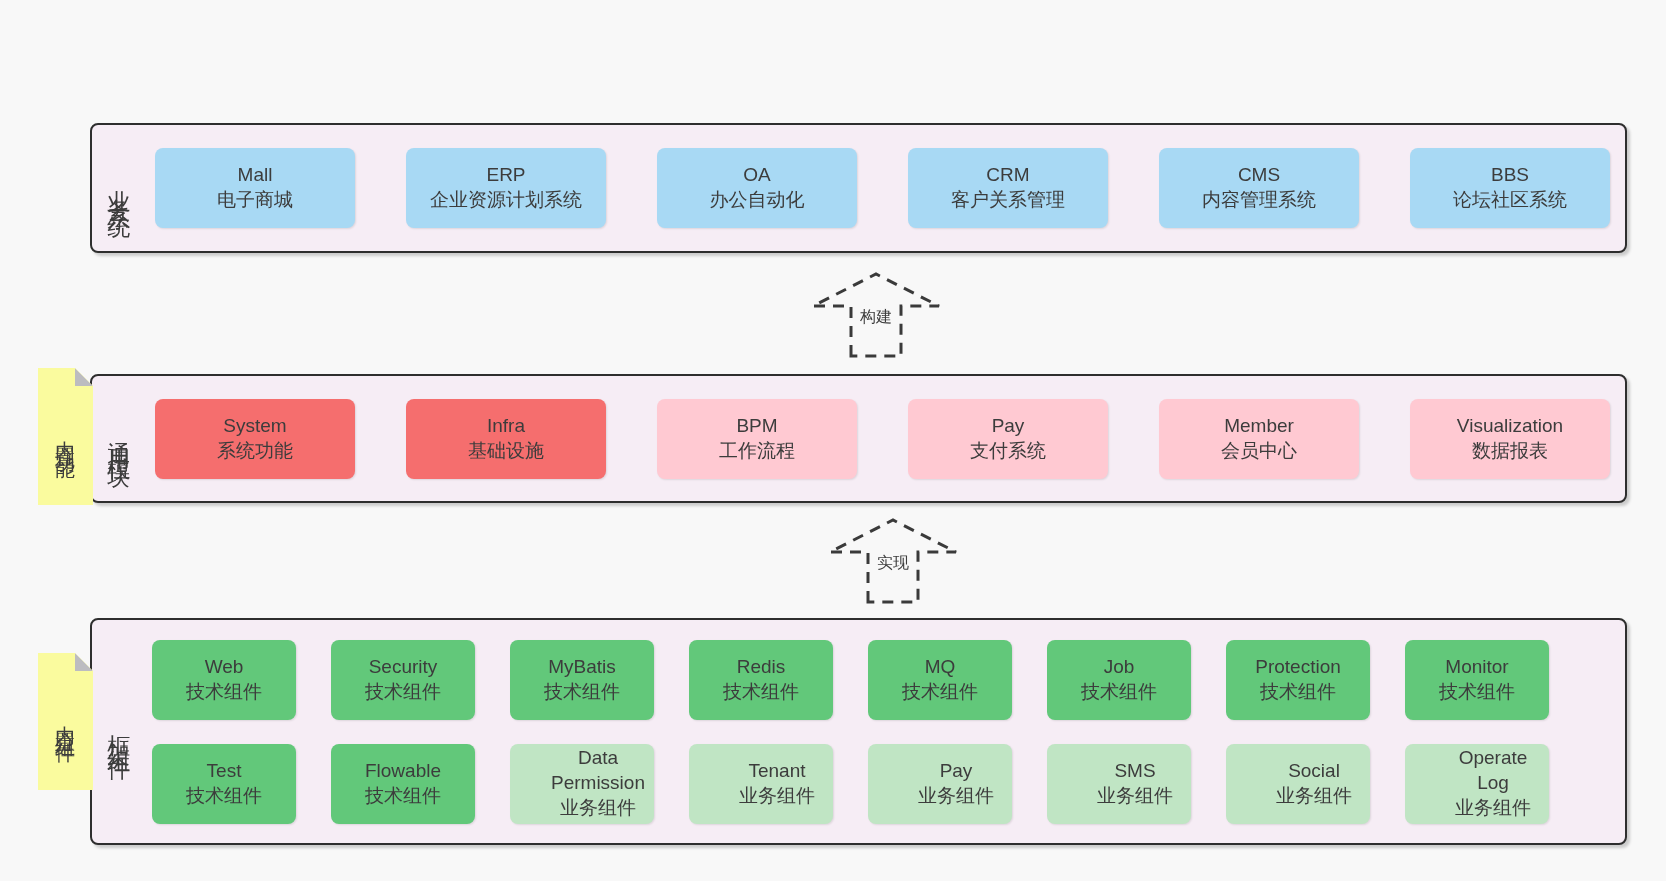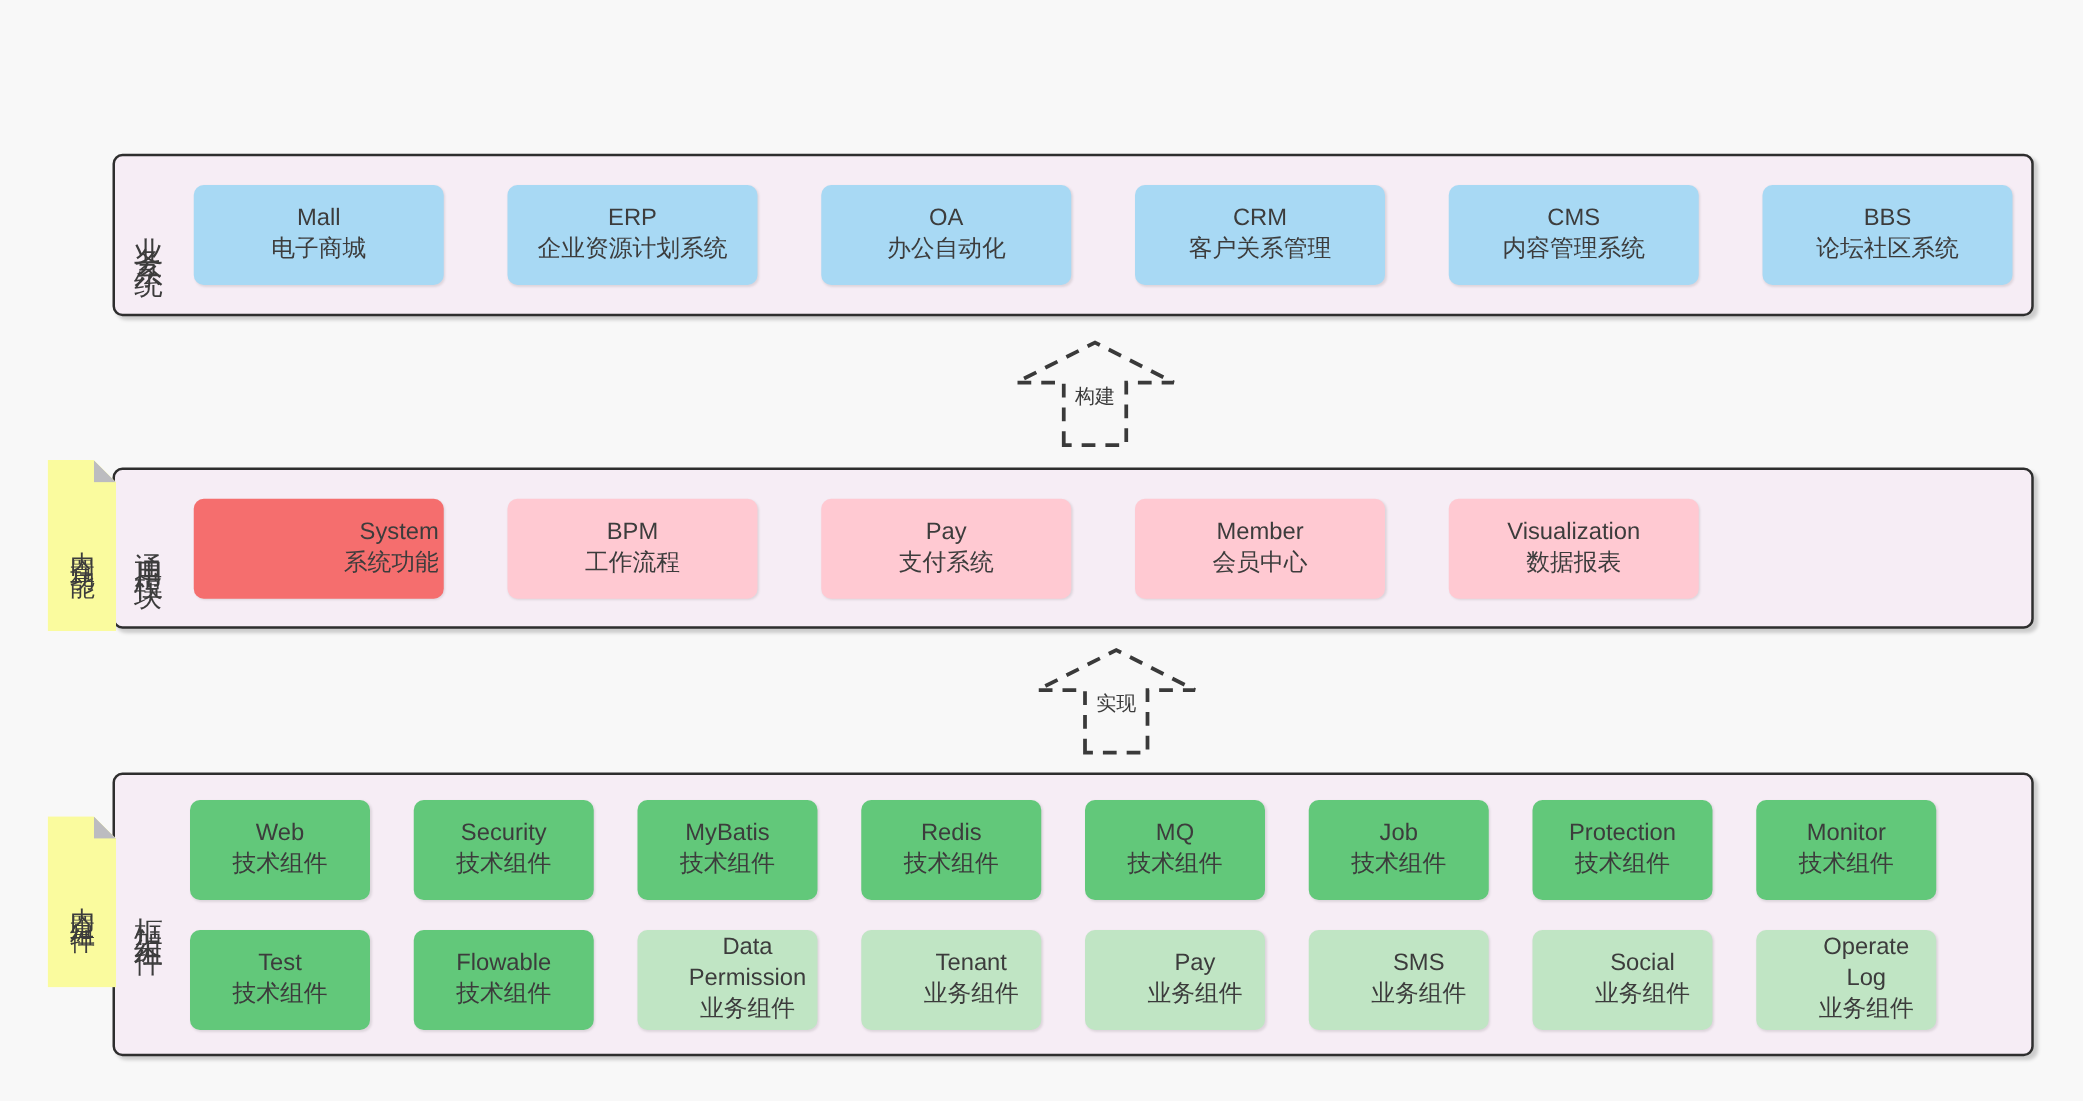--- a/index.html
+++ b/index.html
@@ -44,21 +44,21 @@
   .box {
     height: 80px; border-radius: 8px; flex: 0 0 auto;
     display: flex; flex-direction: column; align-items: center; justify-content: center;
     text-align: center; font-size: 19px; line-height: 1.3;
     padding: 2px 4px;
     box-shadow: 1px 1px 2px rgba(0,0,0,0.10);
   }
   .band-1 .box, .band-2 .box { width: 200px; }
   .band-3 .box { width: 144px; }
   .c-blue       { background: var(--blue, #a8d9f4); }
-  .c-red        { background: var(--red, #f56e6e); align-items: flex-end; }
+  .c-red        { background: var(--red, #f56e6e); }
   .c-pink       { background: var(--pink, #ffc9d2); }
   .c-green      { background: var(--green, #62c87a); }
   .c-lightgreen { background: var(--light_green, #c0e5c4); padding-left: 36px; }
 
   .arrow { position: absolute; width: 130px; height: 88px; }
   .arrow-1 { left: 811px; top: 270px; }
   .arrow-2 { left: 828px; top: 516px; }
   .arrow svg { width: 100%; height: 100%; display: block; }
   .arrow path {
     fill: none;
@@ -136,20 +136,24 @@
   </div>
 
   <section class="band band-2">
     <div class="band-label">通用模块</div>
     <div class="rows">
         <div class="row">
           <div class="box c-red">
             <div class="box-title">System</div>
             <div class="box-sub">系统功能</div>
           </div>
+          <div class="box c-red">
+            <div class="box-title">Infra</div>
+            <div class="box-sub">基础设施</div>
+          </div>
           <div class="box c-pink">
             <div class="box-title">BPM</div>
             <div class="box-sub">工作流程</div>
           </div>
           <div class="box c-pink">
             <div class="box-title">Pay</div>
             <div class="box-sub">支付系统</div>
           </div>
           <div class="box c-pink">
             <div class="box-title">Member</div>

